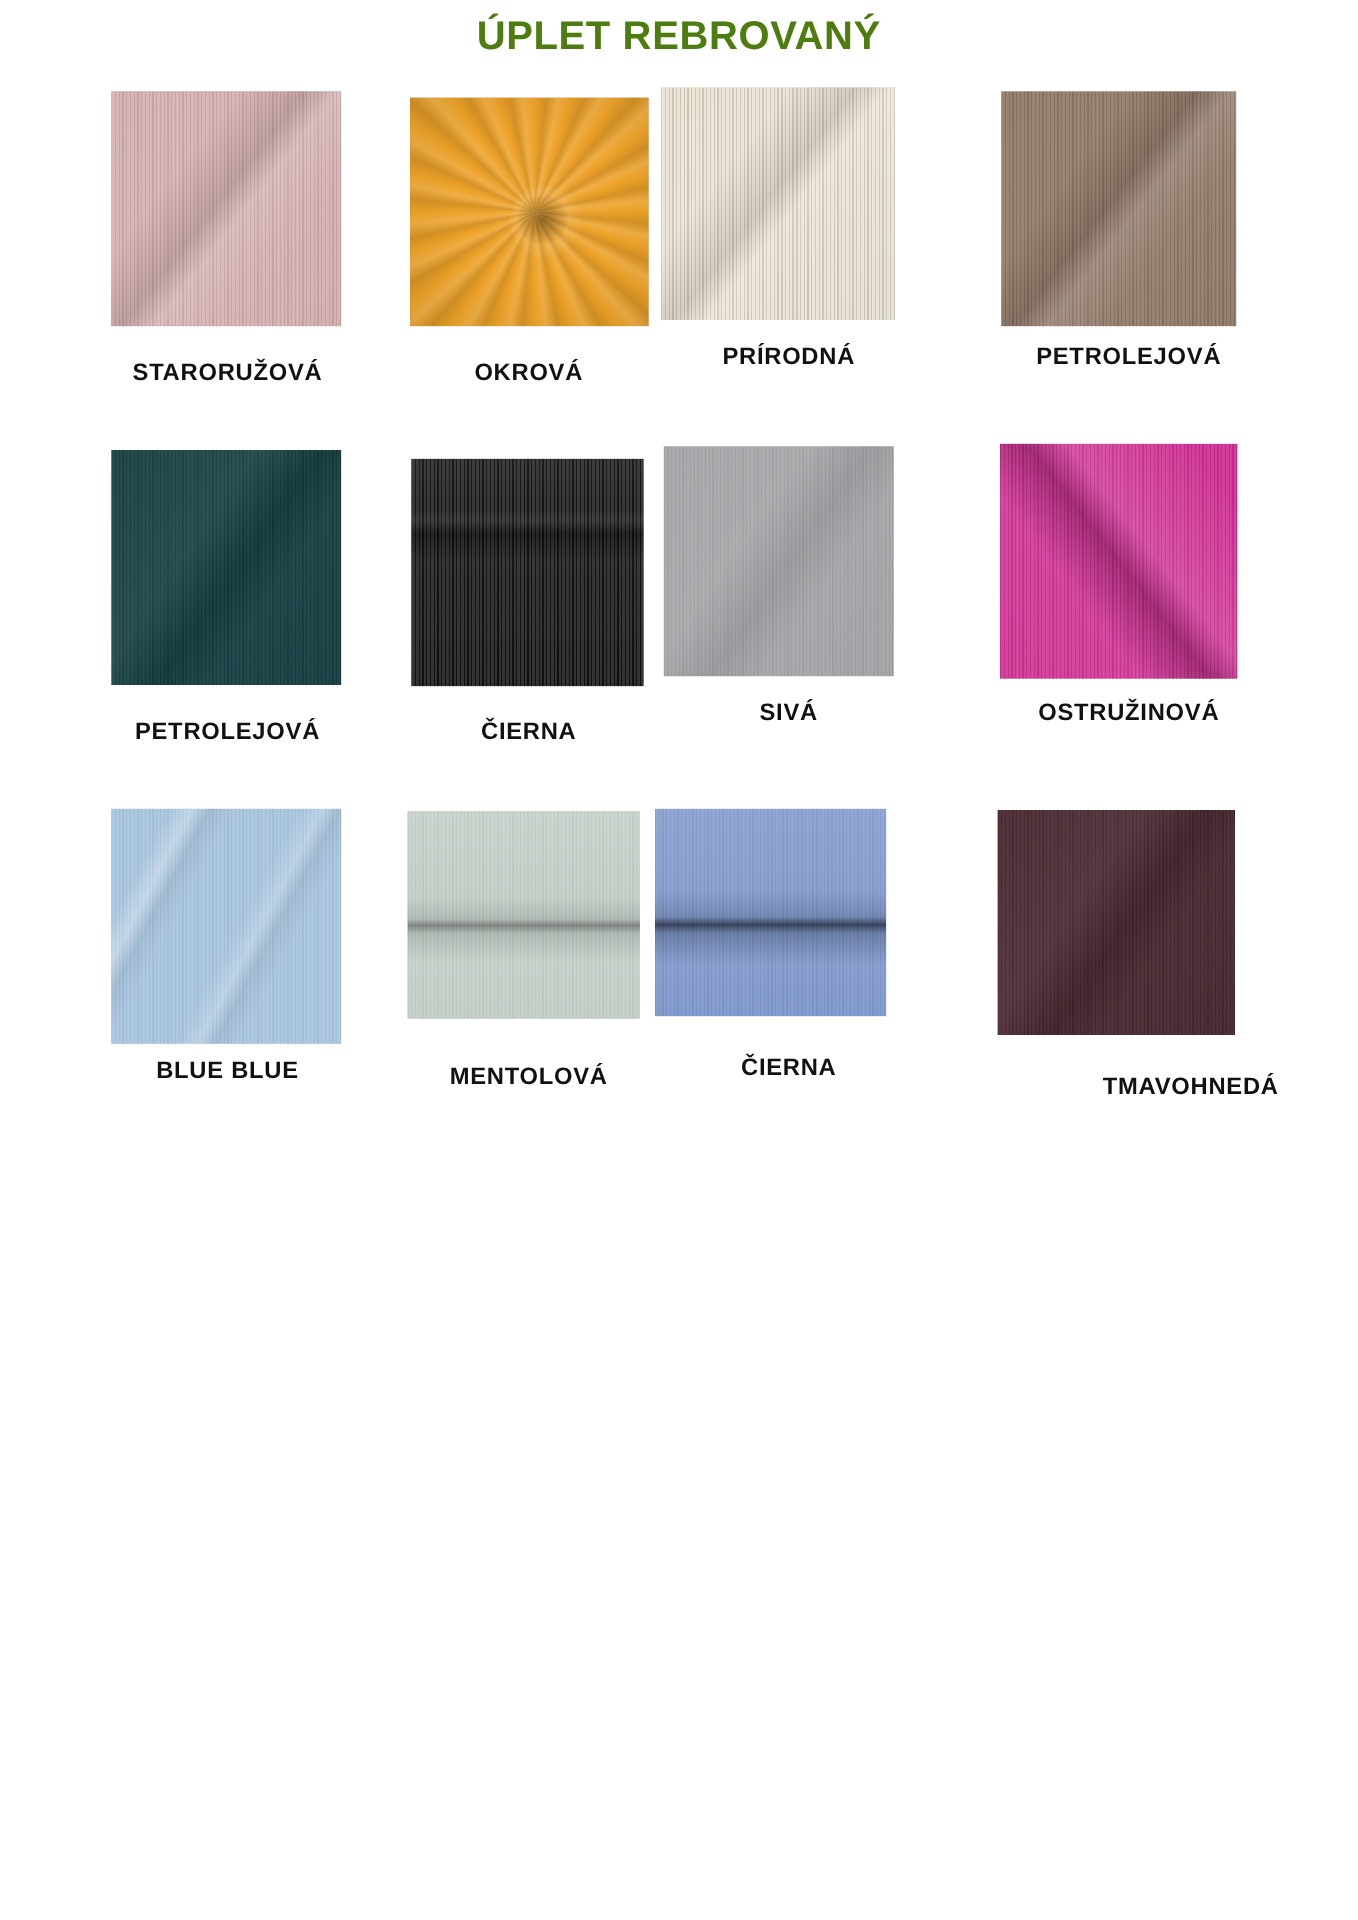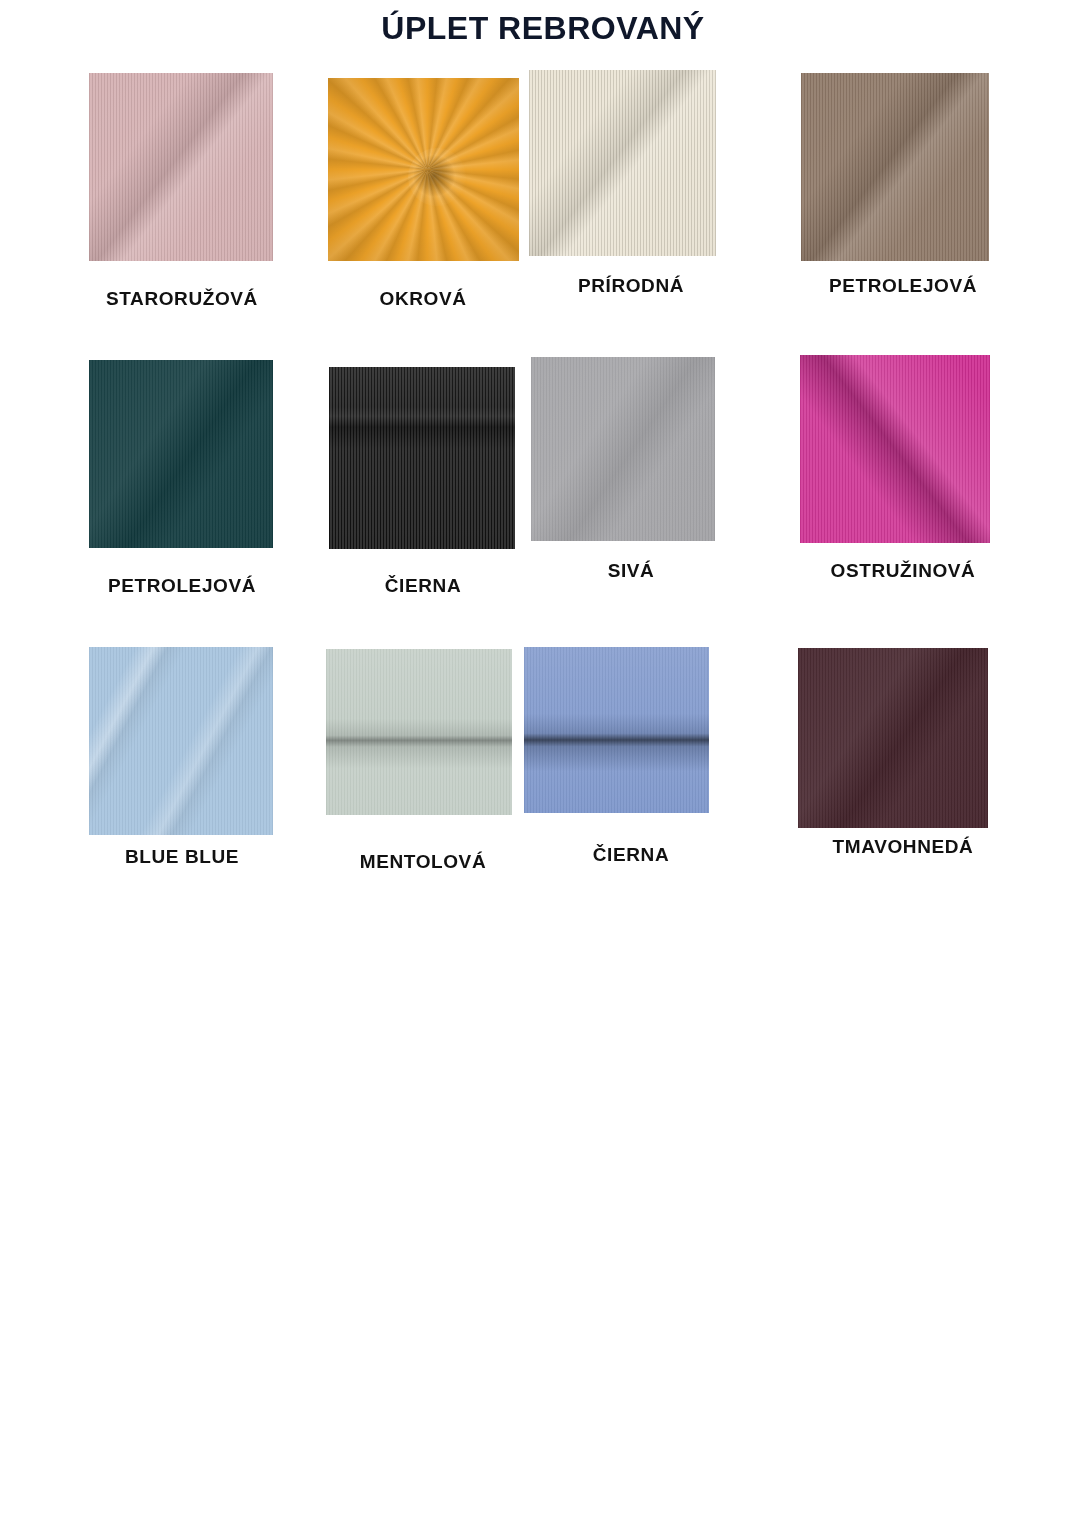--- a/index.html
+++ b/index.html
@@ -230,30 +230,30 @@
     color: #111111;
     white-space: nowrap;
   }
   .swatch-cell.col0 .swatch-label,
   .swatch-cell.col1 .swatch-label { top: 218px; }
   .swatch-cell.col2 .swatch-label,
   .swatch-cell.col3 .swatch-label { top: 212px; }
   .swatch-cell.c-baby-blue .swatch-label { top: 202px; }
   .swatch-cell.c-mentolova .swatch-label { top: 207px; }
   .swatch-cell.c-modra     .swatch-label { top: 200px; }
-  .swatch-cell.c-tmavohneda .swatch-label { top: 192px; }
+  .swatch-cell.c-tmavohneda .swatch-label { top: 215px; text-align: right; }
   .swatch-cell.c-siva .swatch-label { top: 203px; }
   .swatch-cell.c-ostruzinova .swatch-label { top: 203px; }
   .swatch-cell.c-prirodna .swatch-label { top: 205px; }
   .swatch-cell.c-bledohneda .swatch-label { top: 205px; }
 </style>
 </head>
 <body style="background: rgb(255, 255, 255);">
 
-<div id="page-title" style="color: #0f172a;">ÚPLET REBROVANÝ</div>
+<div id="page-title" style="color: #4d7c0f;">ÚPLET REBROVANÝ</div>
 
 <div id="swatch-grid">
 
   <div class="swatch-row">
 
     <div class="swatch-cell col0 c-staroruzova">
       <div class="swatch-image">
         <div class="fabric-base" id="fb0" style="background: rgb(211, 173, 175);"></div>
         <div class="rib"></div>
         <div class="fold-diag"></div>

